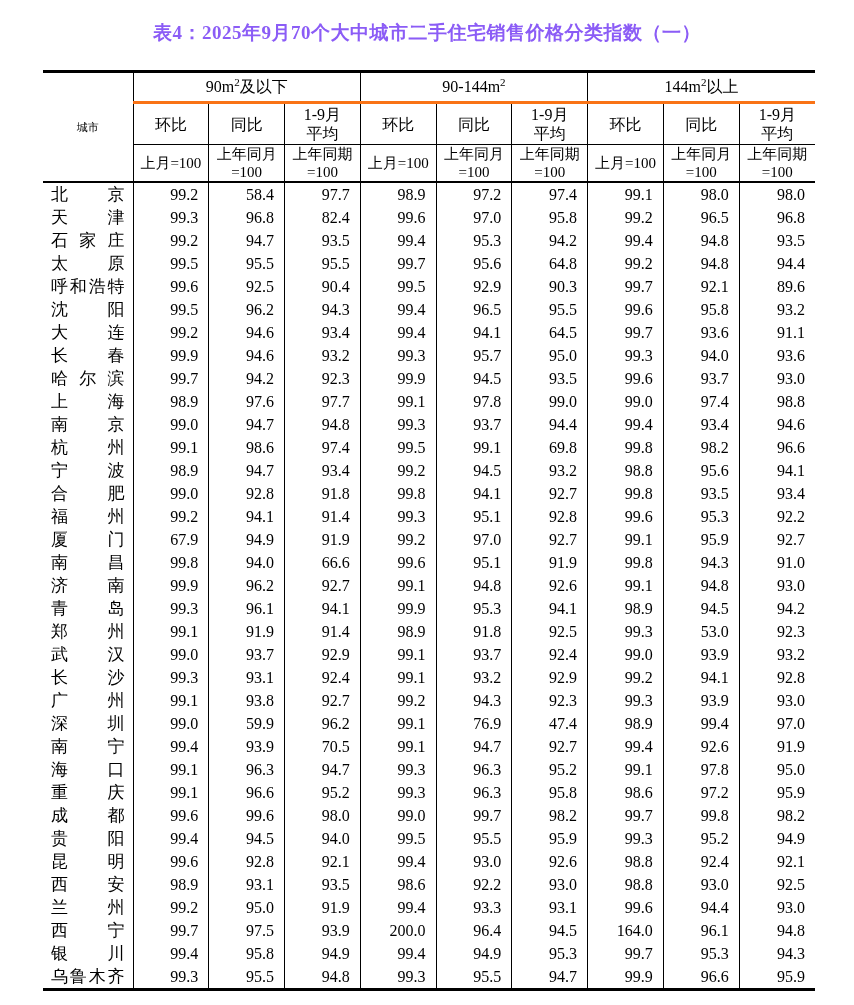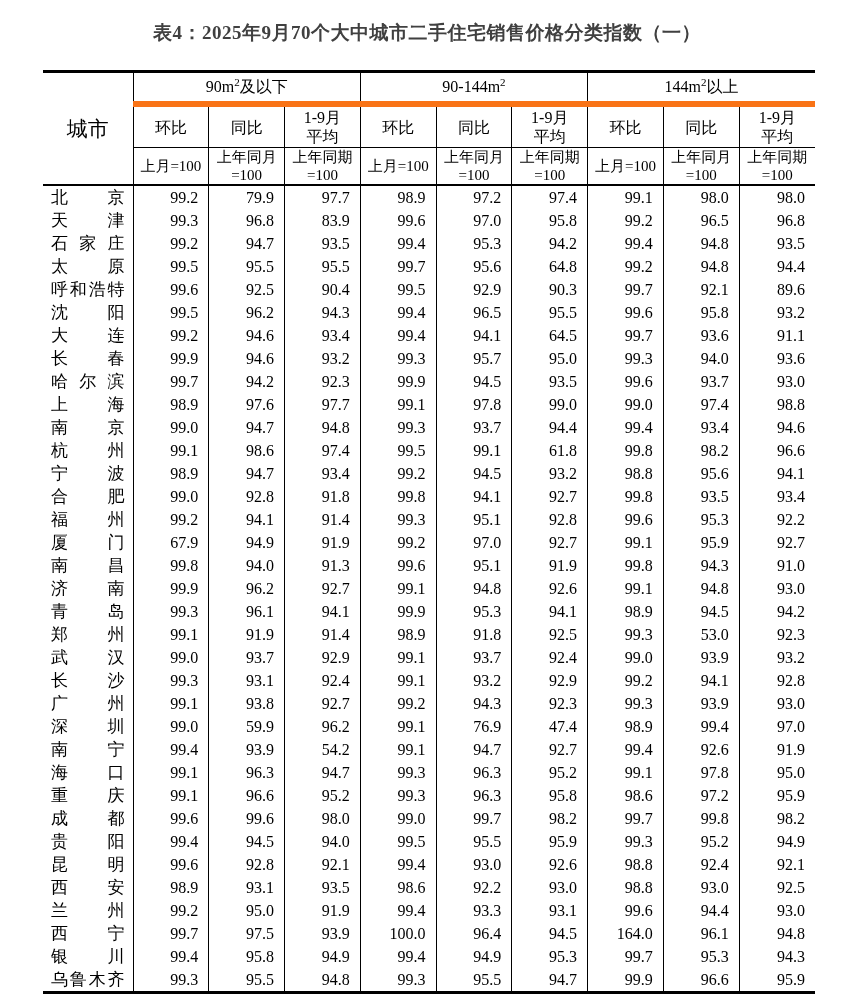--- a/index.html
+++ b/index.html
@@ -2,35 +2,35 @@
 <html><head>
 <meta charset="utf-8">
 <style>
   html,body{margin:0;padding:0;}
   body{
     width:854px;height:1005px;background:#ffffff;color:#000;
     font-family:"Liberation Serif","DejaVu Serif",serif;
   }
   .title{
     margin:20px 0 0 0;text-align:center;font-weight:bold;font-size:19px;
-    color:#404040;letter-spacing:0.5px;
+    color:#8b5cf6;letter-spacing:0.5px;
   }
   table.idx{
     border-collapse:collapse;table-layout:fixed;width:772px;
     margin:24px 0 0 43px;
     border-top:3px solid #000;border-bottom:3px solid #000;
   }
   col.c-city{width:90px;}
   thead{border-bottom:2px solid #000;}
   th,td{border-left:1px solid #000;border-right:1px solid #000;padding:0;}
   tr > *:first-child{border-left:none;}
   tr > *:last-child{border-right:none;}
   th{font-weight:normal;vertical-align:middle;text-align:center;}
-  th.city{font-size:21px;border-right:1px solid #000;}
-  th.group{height:28px;border-bottom:6px solid #f97316;font-size:16px;}
+  th.city{font-size:11px;border-right:1px solid #000;}
+  th.group{height:28px;border-bottom:3px solid #f97316;font-size:16px;}
   th.group sup{font-size:11px;line-height:0;}
   tr.metric-row th{height:40px;border-bottom:1px solid #000;font-size:16px;line-height:19px;white-space:pre-line;}
   tr.base-row th{height:36px;font-size:15px;line-height:18px;white-space:pre-line;}
   tbody td{height:23px;line-height:23px;font-size:16px;}
   td.city-cell{padding:0 8px;}
   .city-name{display:flex;justify-content:space-between;font-size:17px;}
   td.value-cell{text-align:right;padding-right:10px;}
 </style>
 </head>
 <body>
@@ -84,39 +84,39 @@
     </thead>
     <tbody id="tbody-rows">
         <tr>
           <td class="city-cell">
             <div class="city-name">
               <span>北</span>
               <span>京</span>
             </div>
           </td>
           <td class="value-cell">99.2</td>
-          <td class="value-cell">79.9</td>
+          <td class="value-cell">58.4</td>
           <td class="value-cell">97.7</td>
           <td class="value-cell">98.9</td>
           <td class="value-cell">97.2</td>
           <td class="value-cell">97.4</td>
           <td class="value-cell">99.1</td>
           <td class="value-cell">98.0</td>
           <td class="value-cell">98.0</td>
         </tr>
         <tr>
           <td class="city-cell">
             <div class="city-name">
               <span>天</span>
               <span>津</span>
             </div>
           </td>
           <td class="value-cell">99.3</td>
           <td class="value-cell">96.8</td>
-          <td class="value-cell">83.9</td>
+          <td class="value-cell">82.4</td>
           <td class="value-cell">99.6</td>
           <td class="value-cell">97.0</td>
           <td class="value-cell">95.8</td>
           <td class="value-cell">99.2</td>
           <td class="value-cell">96.5</td>
           <td class="value-cell">96.8</td>
         </tr>
         <tr>
           <td class="city-cell">
             <div class="city-name">
@@ -279,21 +279,21 @@
             <div class="city-name">
               <span>杭</span>
               <span>州</span>
             </div>
           </td>
           <td class="value-cell">99.1</td>
           <td class="value-cell">98.6</td>
           <td class="value-cell">97.4</td>
           <td class="value-cell">99.5</td>
           <td class="value-cell">99.1</td>
-          <td class="value-cell">61.8</td>
+          <td class="value-cell">69.8</td>
           <td class="value-cell">99.8</td>
           <td class="value-cell">98.2</td>
           <td class="value-cell">96.6</td>
         </tr>
         <tr>
           <td class="city-cell">
             <div class="city-name">
               <span>宁</span>
               <span>波</span>
             </div>
@@ -361,21 +361,21 @@
         </tr>
         <tr>
           <td class="city-cell">
             <div class="city-name">
               <span>南</span>
               <span>昌</span>
             </div>
           </td>
           <td class="value-cell">99.8</td>
           <td class="value-cell">94.0</td>
-          <td class="value-cell">91.3</td>
+          <td class="value-cell">66.6</td>
           <td class="value-cell">99.6</td>
           <td class="value-cell">95.1</td>
           <td class="value-cell">91.9</td>
           <td class="value-cell">99.8</td>
           <td class="value-cell">94.3</td>
           <td class="value-cell">91.0</td>
         </tr>
         <tr>
           <td class="city-cell">
             <div class="city-name">
@@ -497,21 +497,21 @@
         </tr>
         <tr>
           <td class="city-cell">
             <div class="city-name">
               <span>南</span>
               <span>宁</span>
             </div>
           </td>
           <td class="value-cell">99.4</td>
           <td class="value-cell">93.9</td>
-          <td class="value-cell">54.2</td>
+          <td class="value-cell">70.5</td>
           <td class="value-cell">99.1</td>
           <td class="value-cell">94.7</td>
           <td class="value-cell">92.7</td>
           <td class="value-cell">99.4</td>
           <td class="value-cell">92.6</td>
           <td class="value-cell">91.9</td>
         </tr>
         <tr>
           <td class="city-cell">
             <div class="city-name">
@@ -634,21 +634,21 @@
         <tr>
           <td class="city-cell">
             <div class="city-name">
               <span>西</span>
               <span>宁</span>
             </div>
           </td>
           <td class="value-cell">99.7</td>
           <td class="value-cell">97.5</td>
           <td class="value-cell">93.9</td>
-          <td class="value-cell">100.0</td>
+          <td class="value-cell">200.0</td>
           <td class="value-cell">96.4</td>
           <td class="value-cell">94.5</td>
           <td class="value-cell">164.0</td>
           <td class="value-cell">96.1</td>
           <td class="value-cell">94.8</td>
         </tr>
         <tr>
           <td class="city-cell">
             <div class="city-name">
               <span>银</span>

